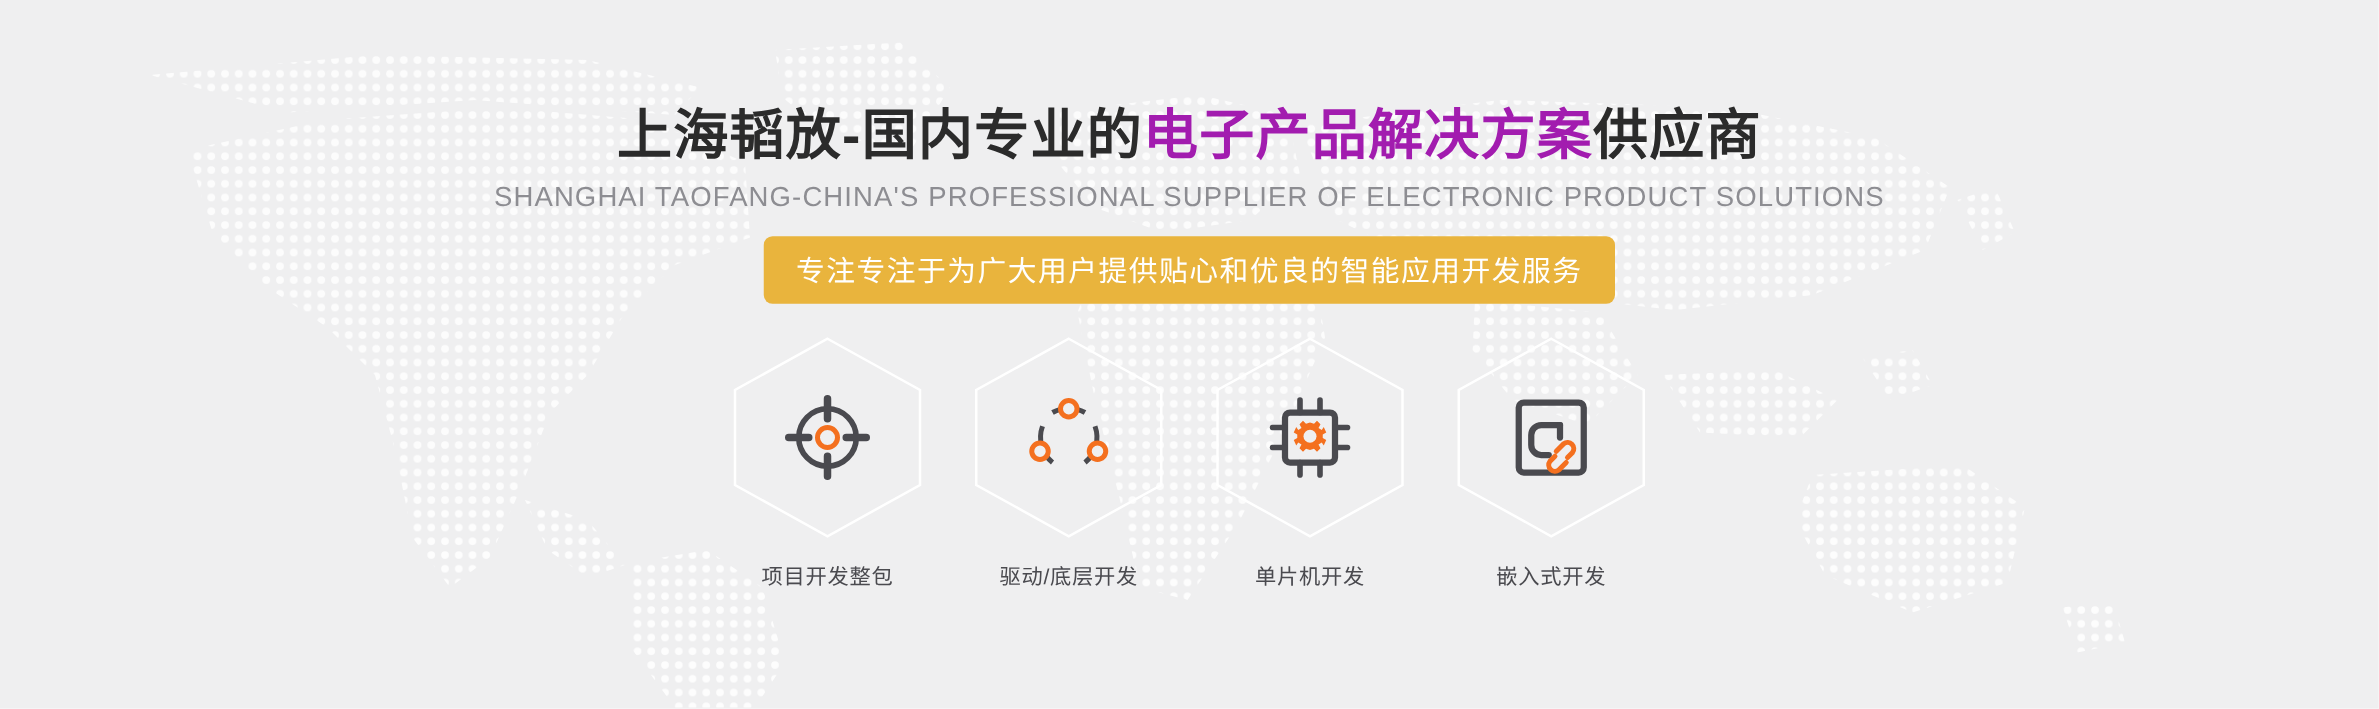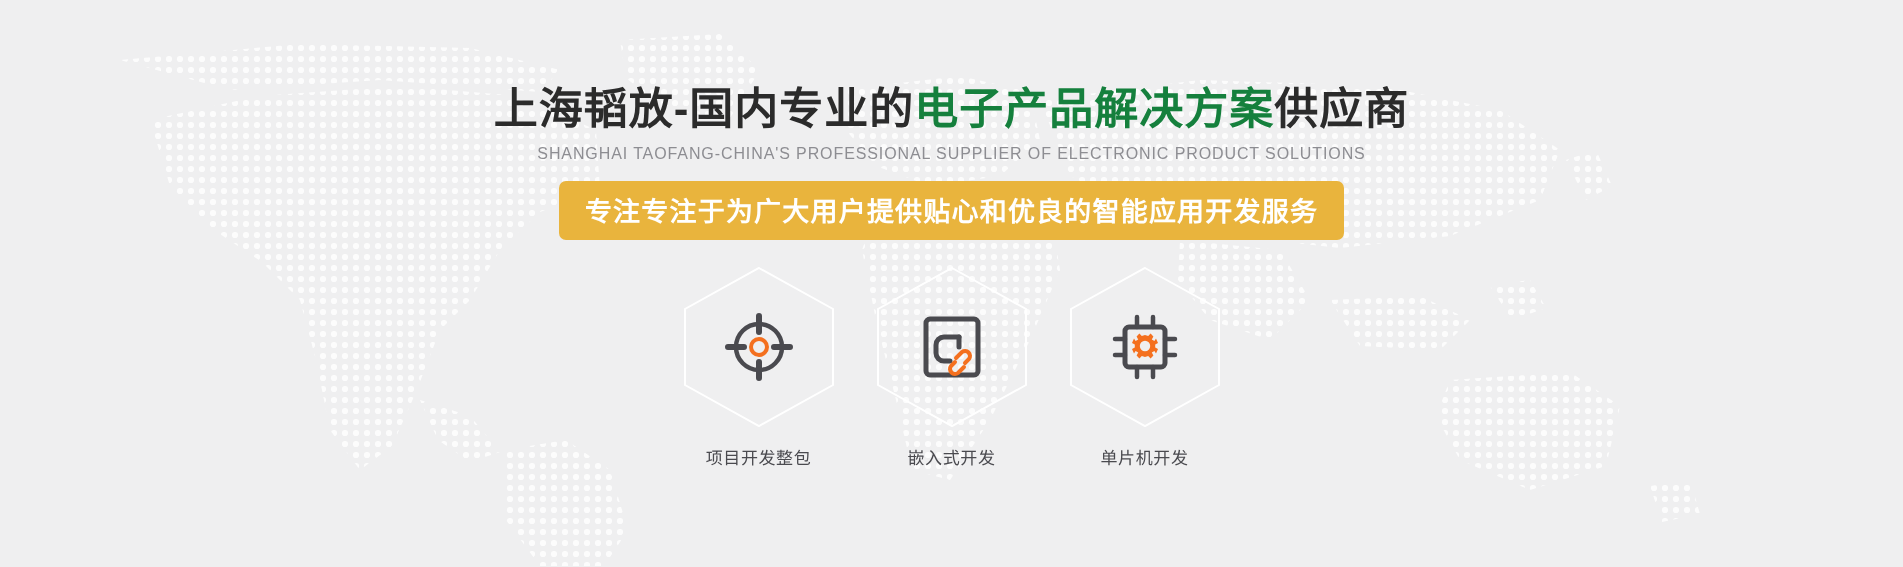--- a/index.html
+++ b/index.html
@@ -33,41 +33,40 @@
 
   .headline{
     margin-top:86px;
     font-size:44px;
     font-weight:bold;
     letter-spacing:1px;
     color:#2b2b2b;
     line-height:1.05;
     white-space:nowrap;
   }
-  .headline .hl-accent{ color:#15803d; }
+  .headline .hl-accent{ color:#a21caf; }
 
   .subline{
     margin-top:13px;
-    font-size:16px;
+    font-size:22px;
     letter-spacing:.9px;
     color:#8d8d92;
     white-space:nowrap;
   }
 
   .tagline-wrap{ margin-top:18px; }
   .tagline{
     display:inline-block;
     background:#e9b43d;
     color:#ffffff;
-    font-size:27px;
+    font-size:23px;
     letter-spacing:1.2px;
     padding:9px 26px 11px;
     border-radius:7px;
     white-space:nowrap;
-    font-weight:bold;
   }
 
   
   .services{
     margin-top:24px;
     display:flex;
     align-items:flex-start;
     justify-content:space-between;
     gap:0px;
   }
@@ -168,37 +167,37 @@
               <path d="M36 5 L36 21 M36 51 L36 67 M5 36 L21 36 M51 36 L67 36" stroke="#4a4a4f" stroke-width="6" stroke-linecap="round"></path>
               <circle cx="36" cy="36" r="8" fill="none" stroke="#f4701f" stroke-width="4"></circle>
             </svg>
           </div>
         </div>
         <div class="service-label">项目开发整包</div>
       </div>
 
 
 
-
-      <div class="service">
-        <div class="hexwrap">
-          <svg class="hexsvg" viewBox="0 0 160 166">
-            <polygon points="80,4 154,45 154,121 80,162 6,121 6,45" fill="none" stroke="#ffffff" stroke-width="2"></polygon>
-          </svg>
-          <div class="icon">
-            <svg viewBox="0 0 72 72">
-              <rect x="10" y="8" width="52" height="56" rx="4" fill="none" stroke="#4a4a4f" stroke-width="5"></rect>
-              <path d="M43 26 L28 26 A8 8 0 0 0 20 34 L20 42 A8 8 0 0 0 28 50 L34 50" fill="none" stroke="#4a4a4f" stroke-width="5" stroke-linecap="round"></path>
-              <path d="M43 26 L43 36" fill="none" stroke="#4a4a4f" stroke-width="5" stroke-linecap="round"></path>
-              <path d="M40 47 L46 41 A5 5 0 0 1 53 48 L49 52" fill="none" stroke="#f4701f" stroke-width="4" stroke-linecap="round"></path>
-              <path d="M48 56 L42 62 A5 5 0 0 1 35 55 L39 51" fill="none" stroke="#f4701f" stroke-width="4" stroke-linecap="round"></path>
-            </svg>
-          </div>
-        </div>
-        <div class="service-label">嵌入式开发</div>
+      <div class="service">
+        <div class="hexwrap">
+          <svg class="hexsvg" viewBox="0 0 160 166">
+            <polygon points="80,4 154,45 154,121 80,162 6,121 6,45" fill="none" stroke="#ffffff" stroke-width="2"></polygon>
+          </svg>
+          <div class="icon">
+            <svg viewBox="0 0 72 72">
+              <path d="M23 16 A26 26 0 0 1 49 16" fill="none" stroke="#4a4a4f" stroke-width="4"></path>
+              <path d="M57 27 A26 26 0 0 1 49 56" fill="none" stroke="#4a4a4f" stroke-width="4"></path>
+              <path d="M23 56 A26 26 0 0 1 15 27" fill="none" stroke="#4a4a4f" stroke-width="4"></path>
+              <circle cx="36" cy="13" r="6.6" fill="#efeff0" stroke="#f4701f" stroke-width="4"></circle>
+              <circle cx="13" cy="47" r="6.6" fill="#efeff0" stroke="#f4701f" stroke-width="4"></circle>
+              <circle cx="59" cy="47" r="6.6" fill="#efeff0" stroke="#f4701f" stroke-width="4"></circle>
+            </svg>
+          </div>
+        </div>
+        <div class="service-label">驱动/底层开发</div>
       </div>
 
       <div class="service">
         <div class="hexwrap">
           <svg class="hexsvg" viewBox="0 0 160 166">
             <polygon points="80,4 154,45 154,121 80,162 6,121 6,45" fill="none" stroke="#ffffff" stroke-width="2"></polygon>
           </svg>
           <div class="icon">
             <svg viewBox="0 0 72 72">
               <rect x="16" y="16" width="40" height="40" rx="4" fill="none" stroke="#4a4a4f" stroke-width="5"></rect>
@@ -215,15 +214,33 @@
                          L25.8 33.6 L23 32 L25 27.6 L26.6 30
                          L29.2 28.4 L27.6 25.4 L30.4 22.6 L32.8 25 Z"></path>
               </g>
               <circle cx="36" cy="35" r="5.2" fill="#efeff0"></circle>
             </svg>
           </div>
         </div>
         <div class="service-label">单片机开发</div>
       </div>
 
+      <div class="service">
+        <div class="hexwrap">
+          <svg class="hexsvg" viewBox="0 0 160 166">
+            <polygon points="80,4 154,45 154,121 80,162 6,121 6,45" fill="none" stroke="#ffffff" stroke-width="2"></polygon>
+          </svg>
+          <div class="icon">
+            <svg viewBox="0 0 72 72">
+              <rect x="10" y="8" width="52" height="56" rx="4" fill="none" stroke="#4a4a4f" stroke-width="5"></rect>
+              <path d="M43 26 L28 26 A8 8 0 0 0 20 34 L20 42 A8 8 0 0 0 28 50 L34 50" fill="none" stroke="#4a4a4f" stroke-width="5" stroke-linecap="round"></path>
+              <path d="M43 26 L43 36" fill="none" stroke="#4a4a4f" stroke-width="5" stroke-linecap="round"></path>
+              <path d="M40 47 L46 41 A5 5 0 0 1 53 48 L49 52" fill="none" stroke="#f4701f" stroke-width="4" stroke-linecap="round"></path>
+              <path d="M48 56 L42 62 A5 5 0 0 1 35 55 L39 51" fill="none" stroke="#f4701f" stroke-width="4" stroke-linecap="round"></path>
+            </svg>
+          </div>
+        </div>
+        <div class="service-label">嵌入式开发</div>
+      </div>
+
     </div>
   </div>
 </div>
 
 </body></html>

